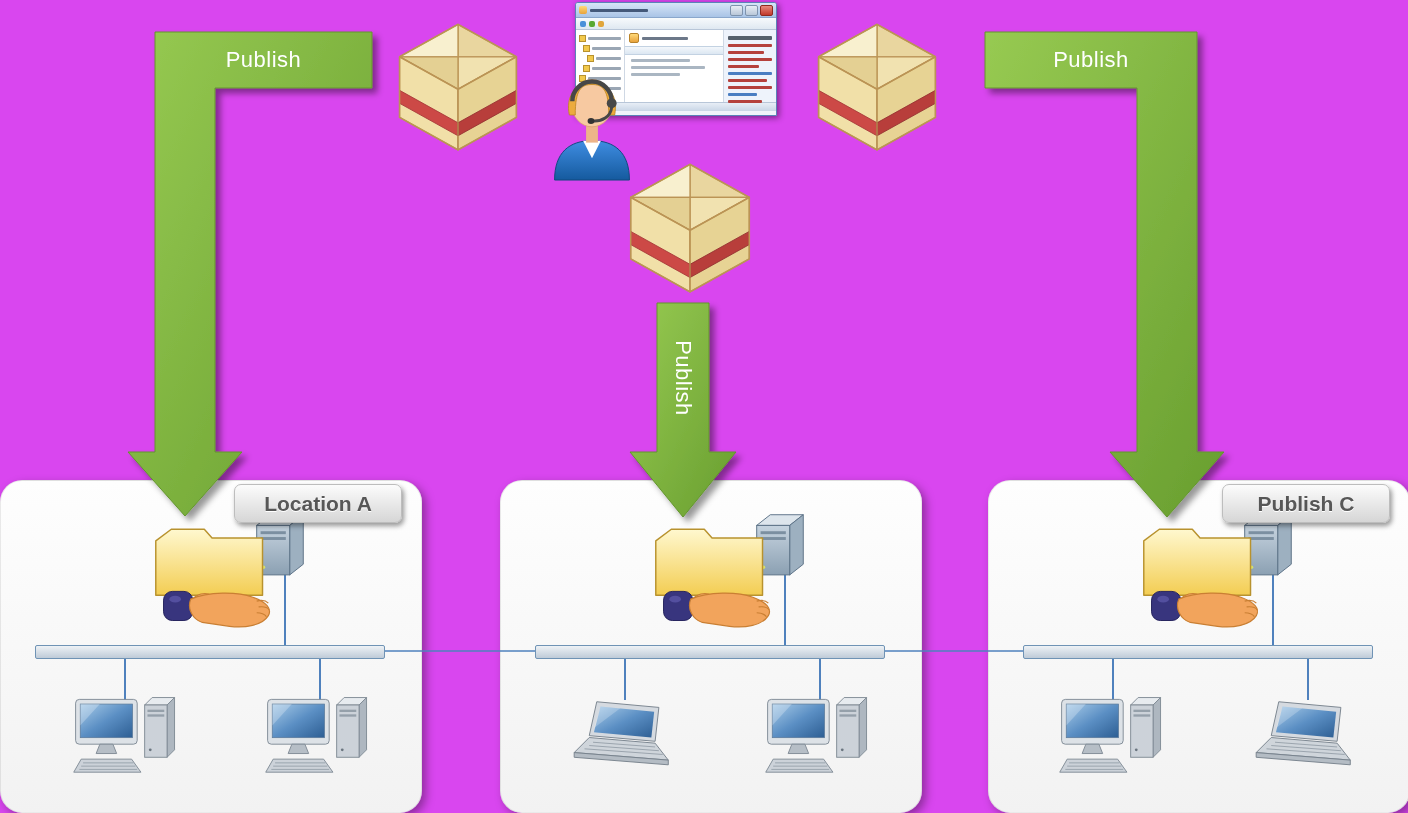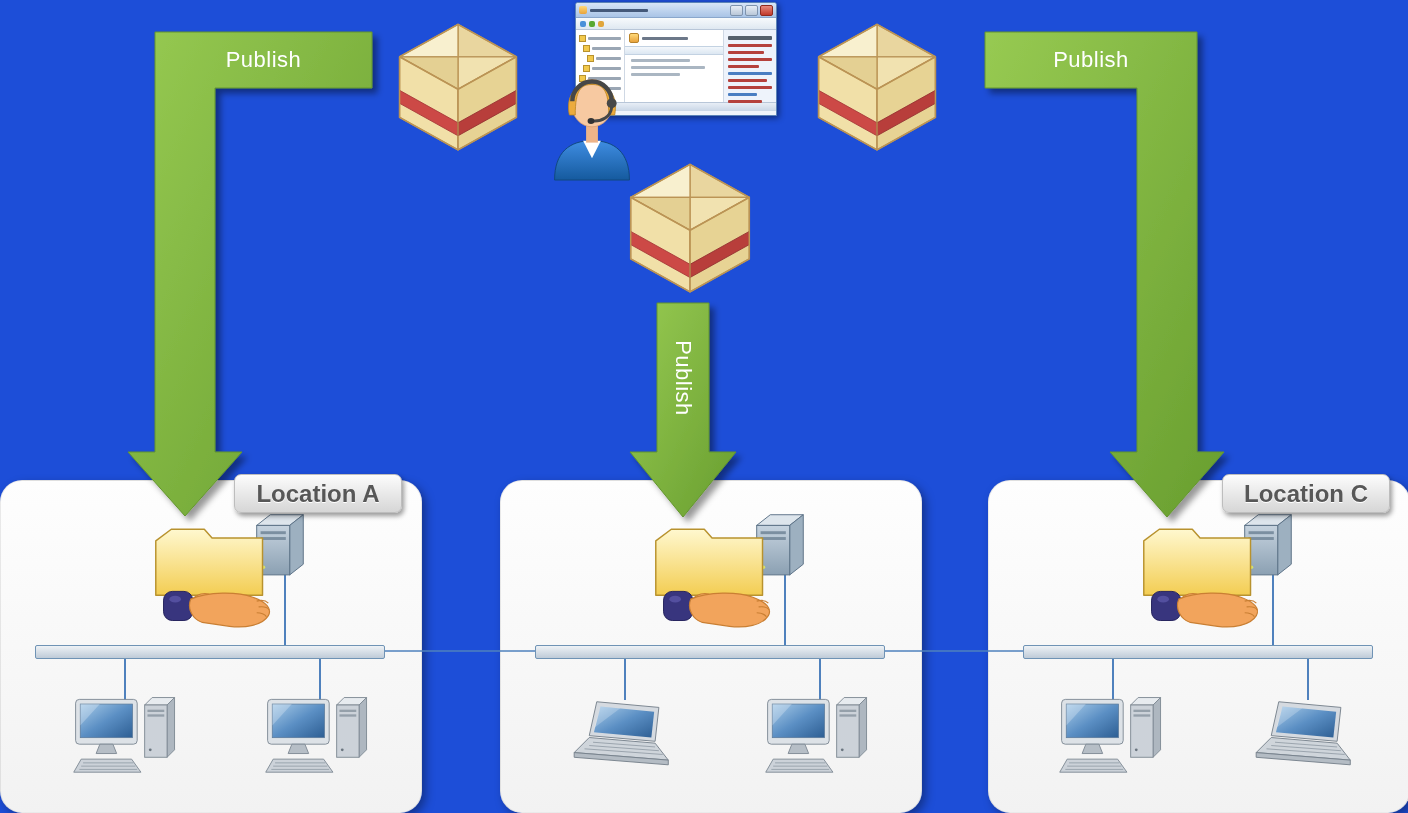--- a/index.html
+++ b/index.html
@@ -1,32 +1,32 @@
 <!DOCTYPE html>
 <html><head>
 <meta charset="utf-8">
 <style>
   html,body{margin:0;padding:0;background:#7f7f7f;}
-  .stage{position:relative;width:1408px;height:813px;background:#1d4ed8;overflow:hidden;
+  .stage{position:relative;width:1408px;height:813px;background:#d946ef;overflow:hidden;
          font-family:"Liberation Sans",sans-serif;}
   .abs{position:absolute;}
 
   
   .panel{position:absolute;top:480px;width:420px;height:331px;
          background:linear-gradient(#fefefe,#f2f2f2);
          border-radius:22px;border:1px solid rgba(0,0,0,0.08);
          box-shadow:4px 4px 10px rgba(0,0,0,0.35);}
   .panel-a{left:0;} .panel-b{left:500px;} .panel-c{left:988px;}
 
-  .loc-tab{position:absolute;top:474px;width:166px;height:37px;
+  .loc-tab{position:absolute;top:484px;width:166px;height:37px;
            background:linear-gradient(#fcfcfc,#d6d6d6);
            border:1px solid #bdbdbd;border-radius:7px;
            box-shadow:2px 3px 5px rgba(0,0,0,0.4);
            display:flex;align-items:center;justify-content:center;
-           font-size:24px;font-weight:bold;color:#575757;text-shadow:0 1px 0 #fff;}
+           font-size:21px;font-weight:bold;color:#575757;text-shadow:0 1px 0 #fff;}
   .tab-a{left:234px;} .tab-b{left:736px;} .tab-c{left:1222px;}
 
   
   .bus{position:absolute;top:645px;width:348px;height:12px;
        background:linear-gradient(#eef2f6,#bfcbd8);
        border:1px solid #6f93b5;border-radius:2px;}
   .bus-a{left:35px;} .bus-b{left:535px;} .bus-c{left:1023px;}
 
   
   .pub-label{position:absolute;display:flex;align-items:center;justify-content:center;
@@ -319,16 +319,16 @@
   </div>
 
   <svg class="abs" style="left:540px;top:52px" width="104" height="130" viewBox="0 0 100 132">
       <use href="#sym-person"></use>
     </svg>
 
   <div class="loc-tab tab-a">
       <span>Location A</span>
     </div>
   <div class="loc-tab tab-c">
-      <span>Location C</span>
+      <span>Publish C</span>
     </div>
 
 </div>
 
 </body></html>

